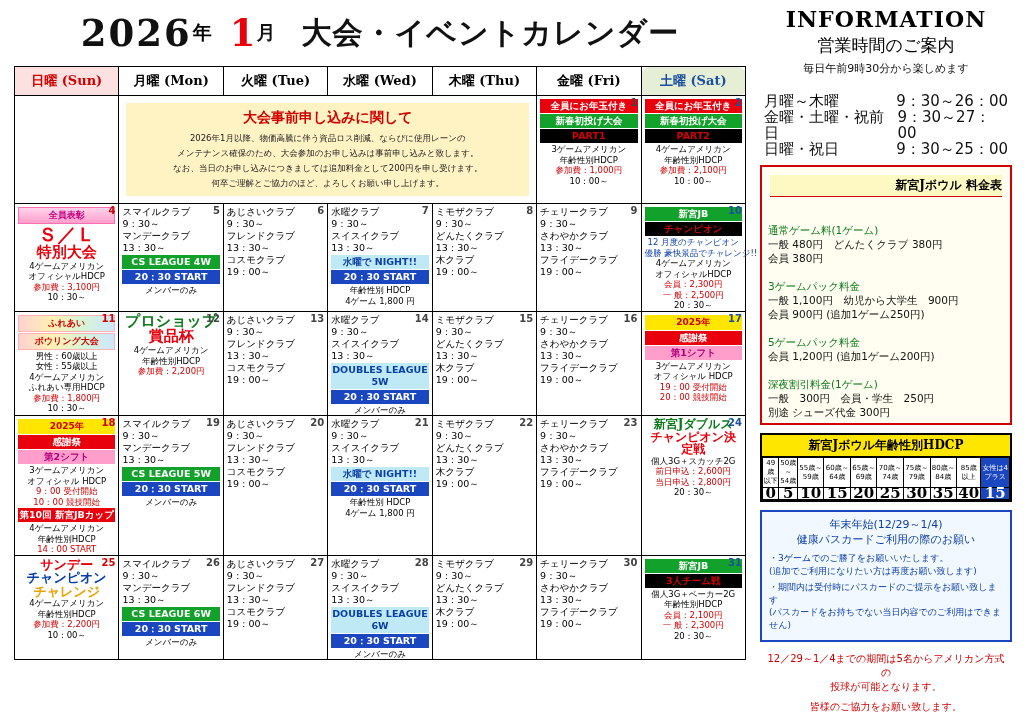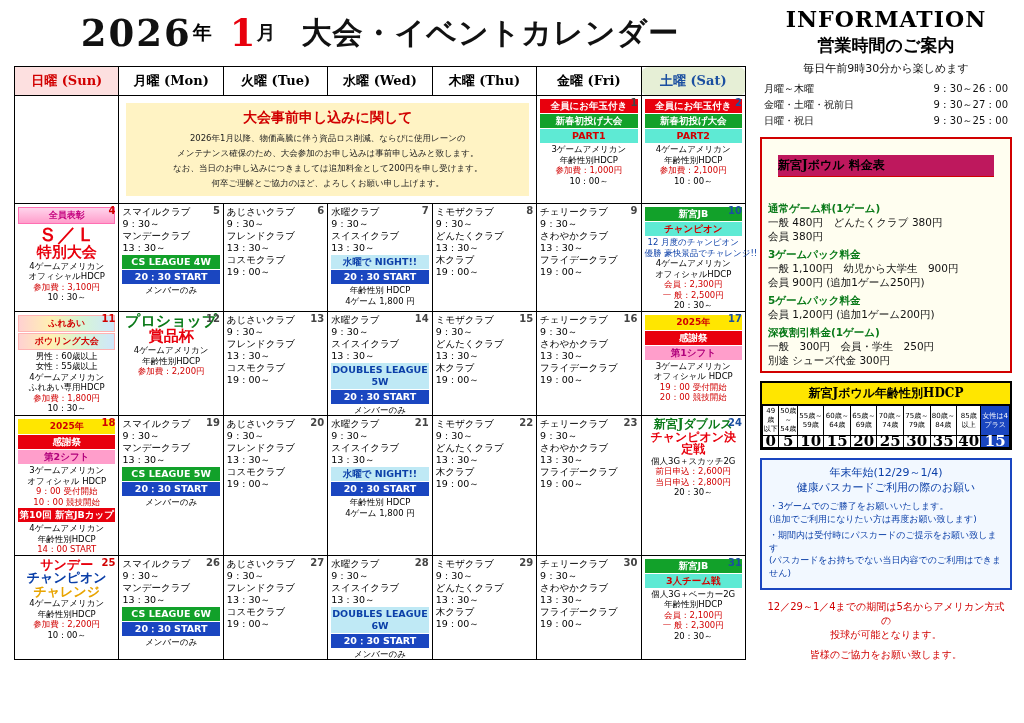--- a/index.html
+++ b/index.html
@@ -45,21 +45,21 @@
   .ln.red{color:#d10000;}
   .ln.small{font-size:8.5px;line-height:10.5px;}
   .ln.c{text-align:center;}
   .banner{
     display:block;margin:1px 0;padding:1px 0;text-align:center;
     font-size:9.5px;font-weight:bold;line-height:12px;
   }
   .b-green{background:#12a12a;color:#fff;}
   .b-blue{background:#1a46c0;color:#fff;}
   .b-cyan{background:#bfe9f5;color:#0b3fa8;}
-  .b-yellow{background:#5eead4;color:#d10000;}
+  .b-yellow{background:#000000;color:#d10000;}
   .b-red{background:#e8000d;color:#fff;}
   .b-pink{background:#ff9ecb;color:#b1007b;}
 
   
   .notice{background:#fff3c4;padding:4px 8px;height:100%;box-sizing:border-box;}
   .notice h3{margin:2px 0 5px 0;text-align:center;font-size:14px;color:#d10000;font-weight:bold;
     font-family:"DejaVu Serif","Liberation Serif",serif;}
   .notice p{margin:0 0 3px 0;font-size:8.5px;line-height:12px;color:#222;}
   .notice p.c{text-align:center;}
 
@@ -73,34 +73,34 @@
   .pill{display:block;text-align:center;font-size:9px;font-weight:bold;padding:1px 0;margin:1px 0;}
   .pill-pinkgrad{background:linear-gradient(#ffd4ec,#ff9ecb);color:#c4007e;border:1px solid #ff6fb3;}
   .pill-rainbow{background:linear-gradient(90deg,#ffd1d1,#fff0b3,#d6f5d6,#cfe6fb);color:#d10000;border:1px solid #ffb3b3;}
   .pill-yellowbox{background:#ffe600;color:#d10000;}
 
   
   .right{position:absolute;left:760px;top:6px;width:252px;}
   .info-title{text-align:center;font-family:"DejaVu Serif","Liberation Serif",serif;
     font-weight:bold;font-size:22px;color:#000;letter-spacing:1px;}
   .info-sub{text-align:center;font-family:"DejaVu Serif","Liberation Serif",serif;
-    font-weight:bold;font-size:17px;margin-top:2px;}
+    font-weight:normal;font-size:17px;margin-top:2px;}
   .info-sub .k{color:#000;}
   .info-sub .r{color:#000;}
   .info-note{text-align:center;font-size:11px;margin-top:4px;color:#111;}
-  .hours{margin-top:5px;font-size:10px;line-height:16px;color:#111;}
+  .hours{margin-top:17px;font-size:15px;line-height:16px;color:#111;}
   .hours .row{display:flex;justify-content:space-between;padding:0 4px;}
 
   .box{border:2px solid #d10000;margin-top:8px;background:#fffef0;}
-  .box h4{margin:16px;text-align:left;font-size:12px;font-weight:bold;color:#000;
-    background:#be185d;border-bottom:1px solid #d10000;padding:2px 0;
+  .box h4{margin:8px;text-align:right;font-size:12px;font-weight:bold;color:#000;
+    background:#fef9c3;border-bottom:1px solid #d10000;padding:2px 0;
     font-family:"DejaVu Serif","Liberation Serif",serif;}
   .box .body{padding:4px 6px;font-size:10.5px;line-height:14px;color:#0a7a19;}
   .box .body .blk{color:#111;}
-  .box .body .grp{color:#0a7a19;margin-top:4px;font-weight:bold;}
+  .box .body .grp{color:#0a7a19;margin-top:14px;}
 
   .hdcp{border:2px solid #000;margin-top:8px;background:#fff;}
   .hdcp h4{margin:0;text-align:center;font-size:12px;font-weight:bold;color:#000;
     background:#ffe600;border-bottom:1px solid #000;padding:2px 0;
     font-family:"DejaVu Serif","Liberation Serif",serif;}
   table.hd{border-collapse:collapse;width:100%;}
   table.hd td{border:1px solid #000;text-align:center;font-size:7px;line-height:9px;padding:1px 0;}
   table.hd tr.vals td{font-size:15px;font-weight:bold;padding:1px 0;
     font-family:"DejaVu Serif","Liberation Serif",serif;}
   td.hdlast{background:#1a46c0;color:#fff;}

